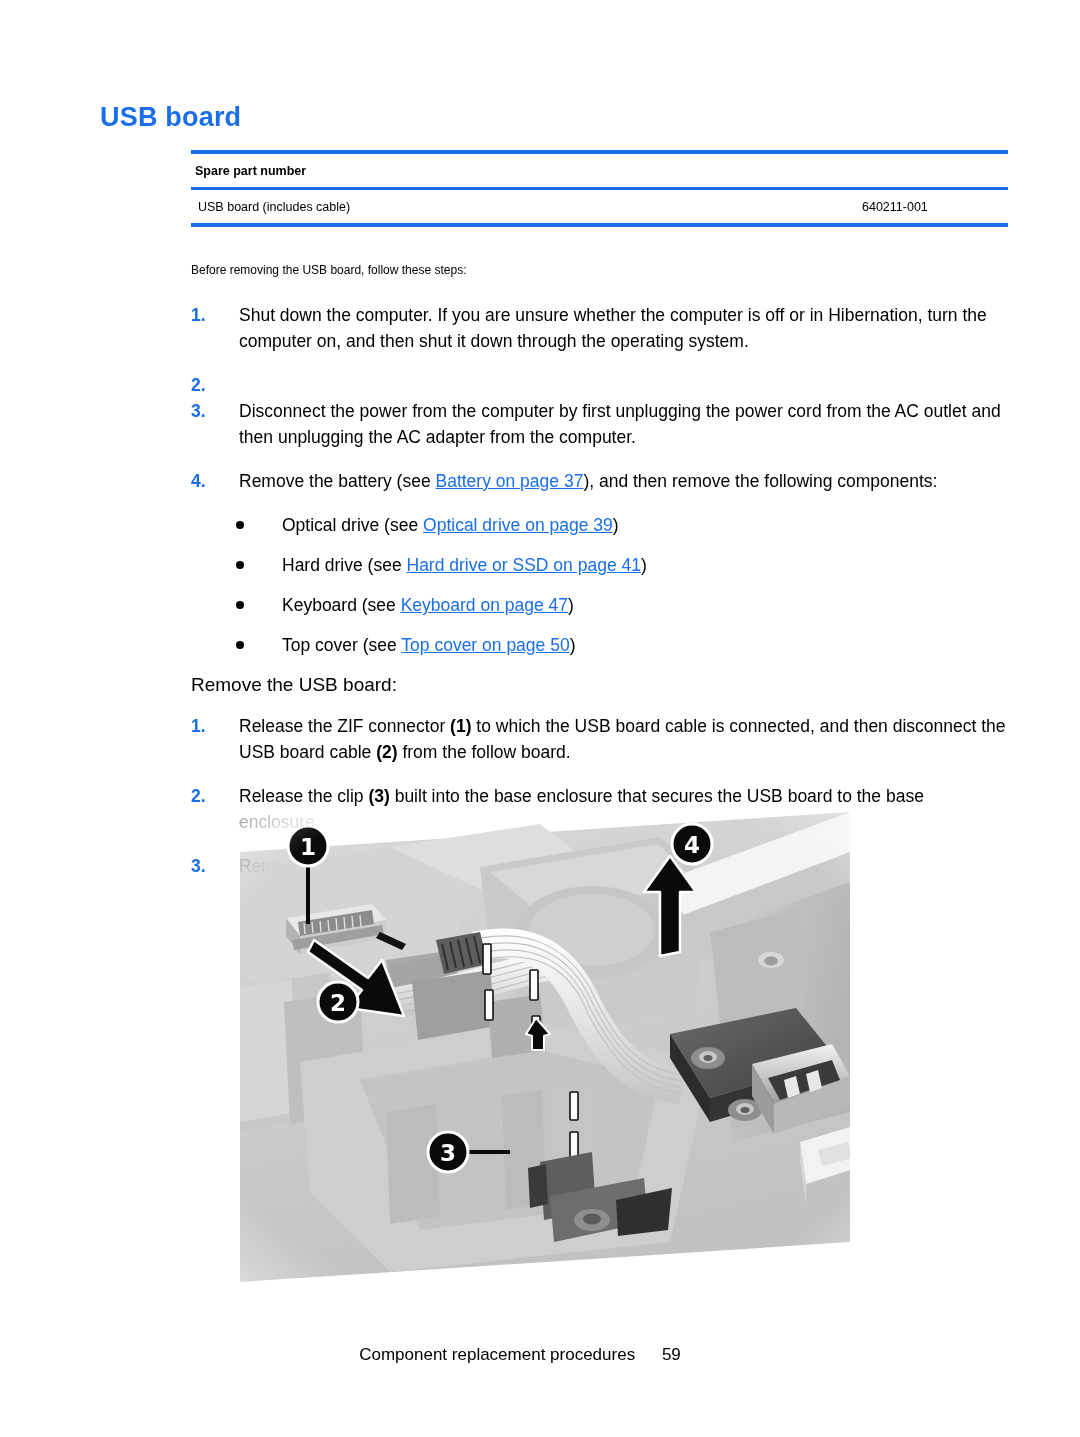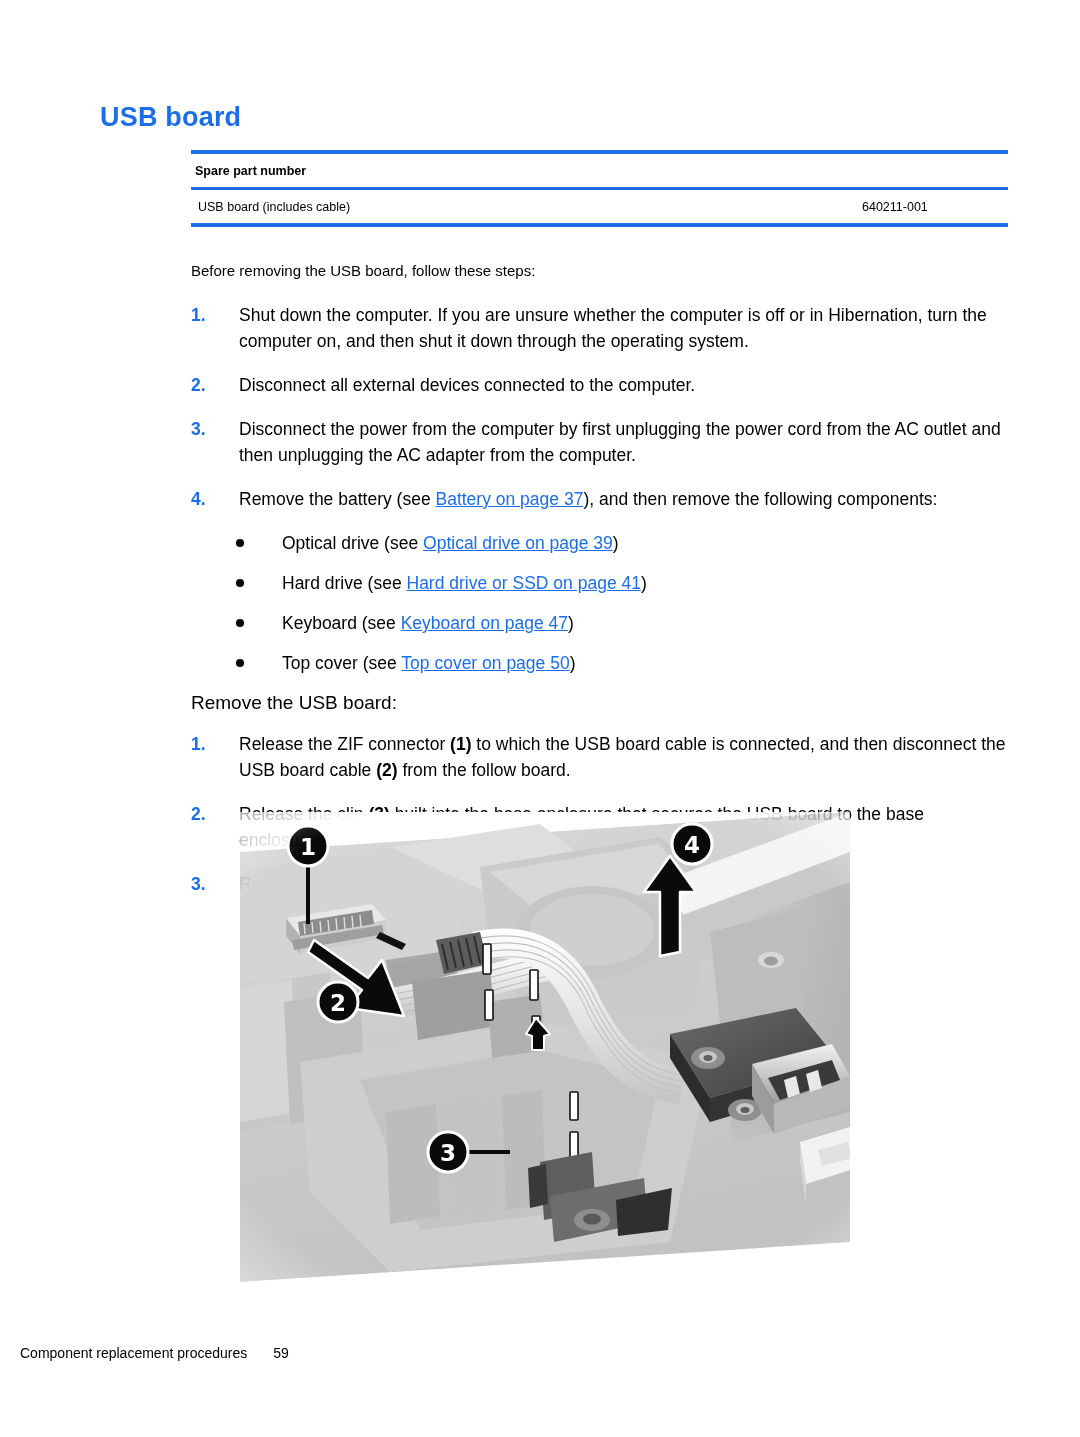--- a/index.html
+++ b/index.html
@@ -72,21 +72,21 @@
   .content {
     position: absolute;
     left: 0;
     top: 258px;
     width: 1080px;
   }
   .lead {
     position: relative;
     margin-left: 183px;
     width: 820px;
-    font-size: 15px;
+    font-size: 12px;
     line-height: 25px;
     padding-bottom: 19px;
   }
   .olist { margin: 0; padding: 0; }
   .oitem {
     position: relative;
     margin-left: 183px;
     width: 817px;
     min-height: 26px;
     padding-left: 48px;
@@ -156,22 +156,22 @@
       radial-gradient(ellipse 95% 92% at 50% 50%, #000 62%, rgba(0,0,0,0) 100%);
   }
   .photo svg { display: block; }
 
   
   .footer {
     position: absolute;
     left: 0;
     top: 1345px;
     width: 1000px;
-    text-align: left;
-    font-size: 14px;
+    text-align: center;
+    font-size: 17px;
     color: #000;
     padding-left: 12px;
   }
   .footer .fnum { margin-left: 22px; }
 </style>
 </head>
 <body>
 
 <div class="page">
 
@@ -196,21 +196,20 @@
 
     <div class="olist">
 
       <div class="oitem">
         <span class="marker">1.</span>
         <span>Shut down the computer. If you are unsure whether the computer is off or in Hibernation, turn the computer on, and then shut it down through the operating system.</span>
       </div>
 
       <div class="oitem">
         <span class="marker">2.</span>
-        <span>Disconnect all external devices connected to the computer.</span>
       </div>
 
       <div class="oitem">
         <span class="marker">3.</span>
         <span>Disconnect the power from the computer by first unplugging the power cord from the AC outlet and then unplugging the AC adapter from the computer.</span>
       </div>
 
       <div class="oitem">
         <span class="marker">4.</span>
         <span>Remove the battery (see </span><a class="inline-link" href="#">Battery on page 37</a><span>), and then remove the following components:</span>

